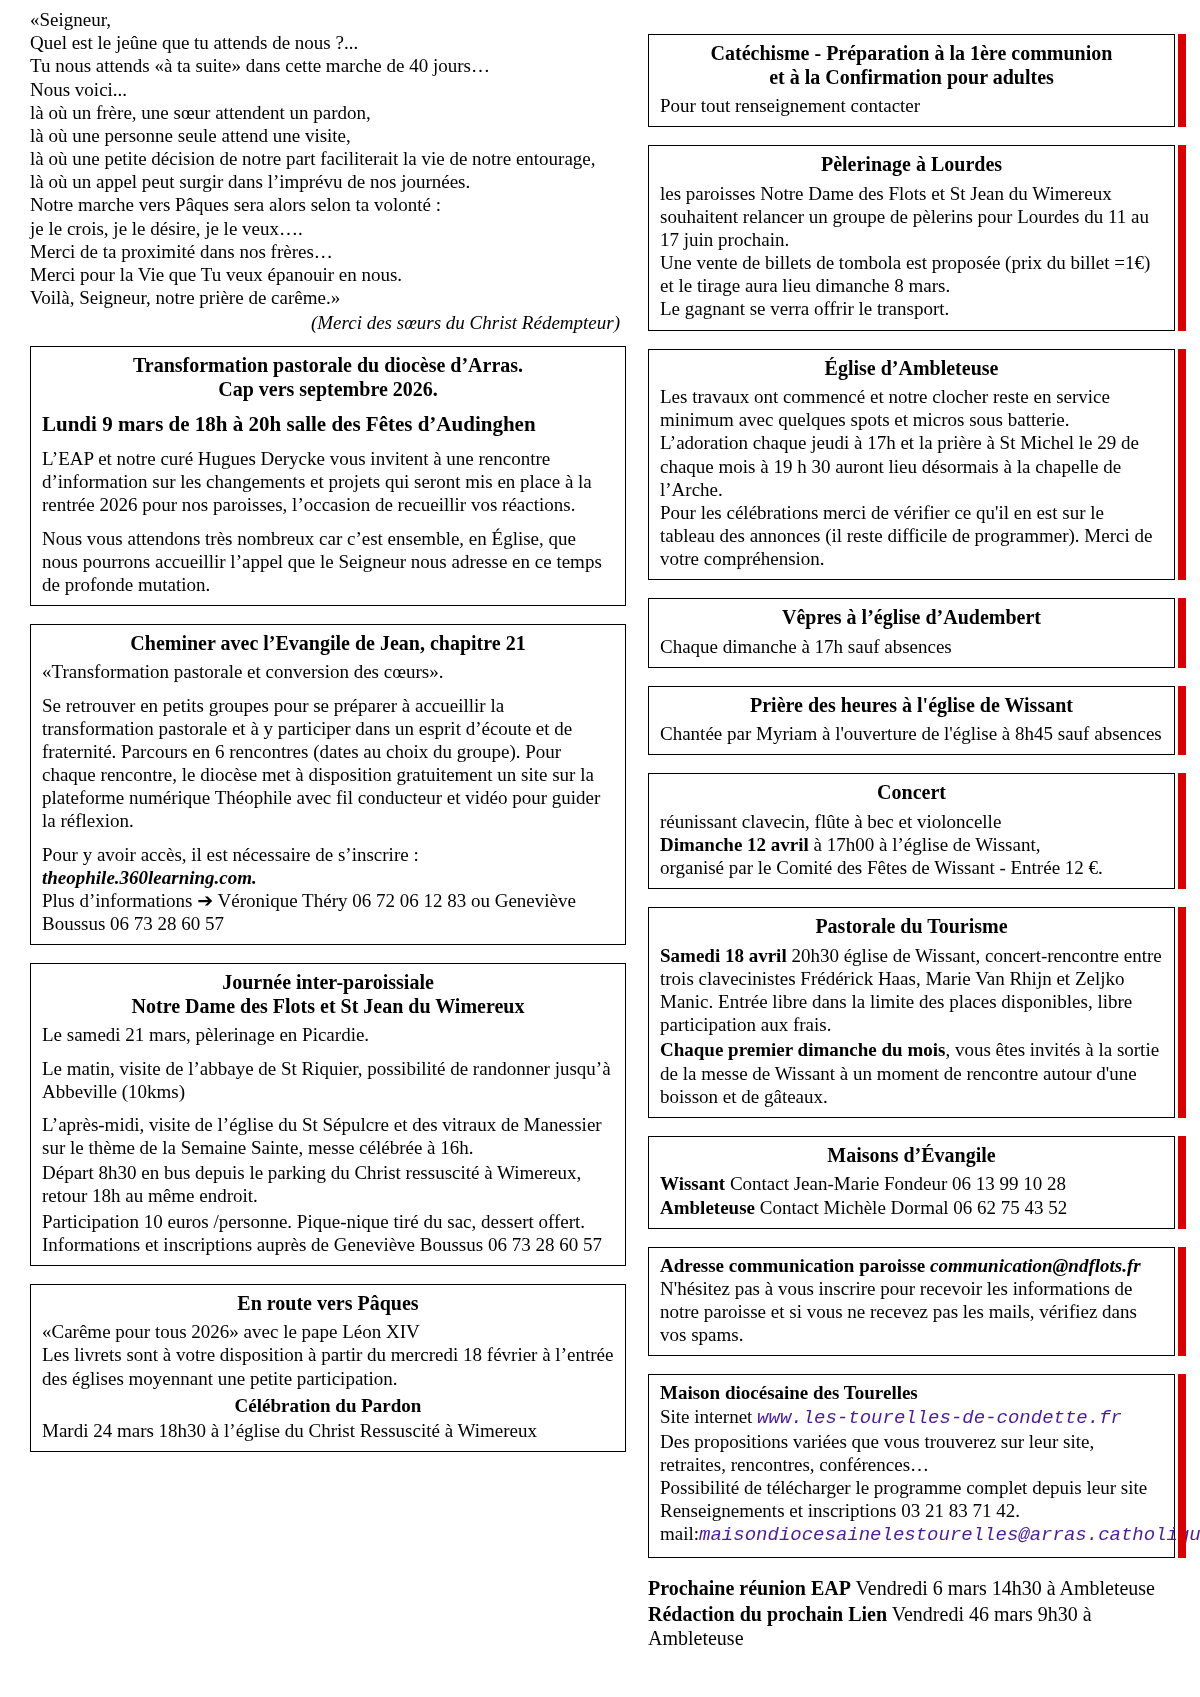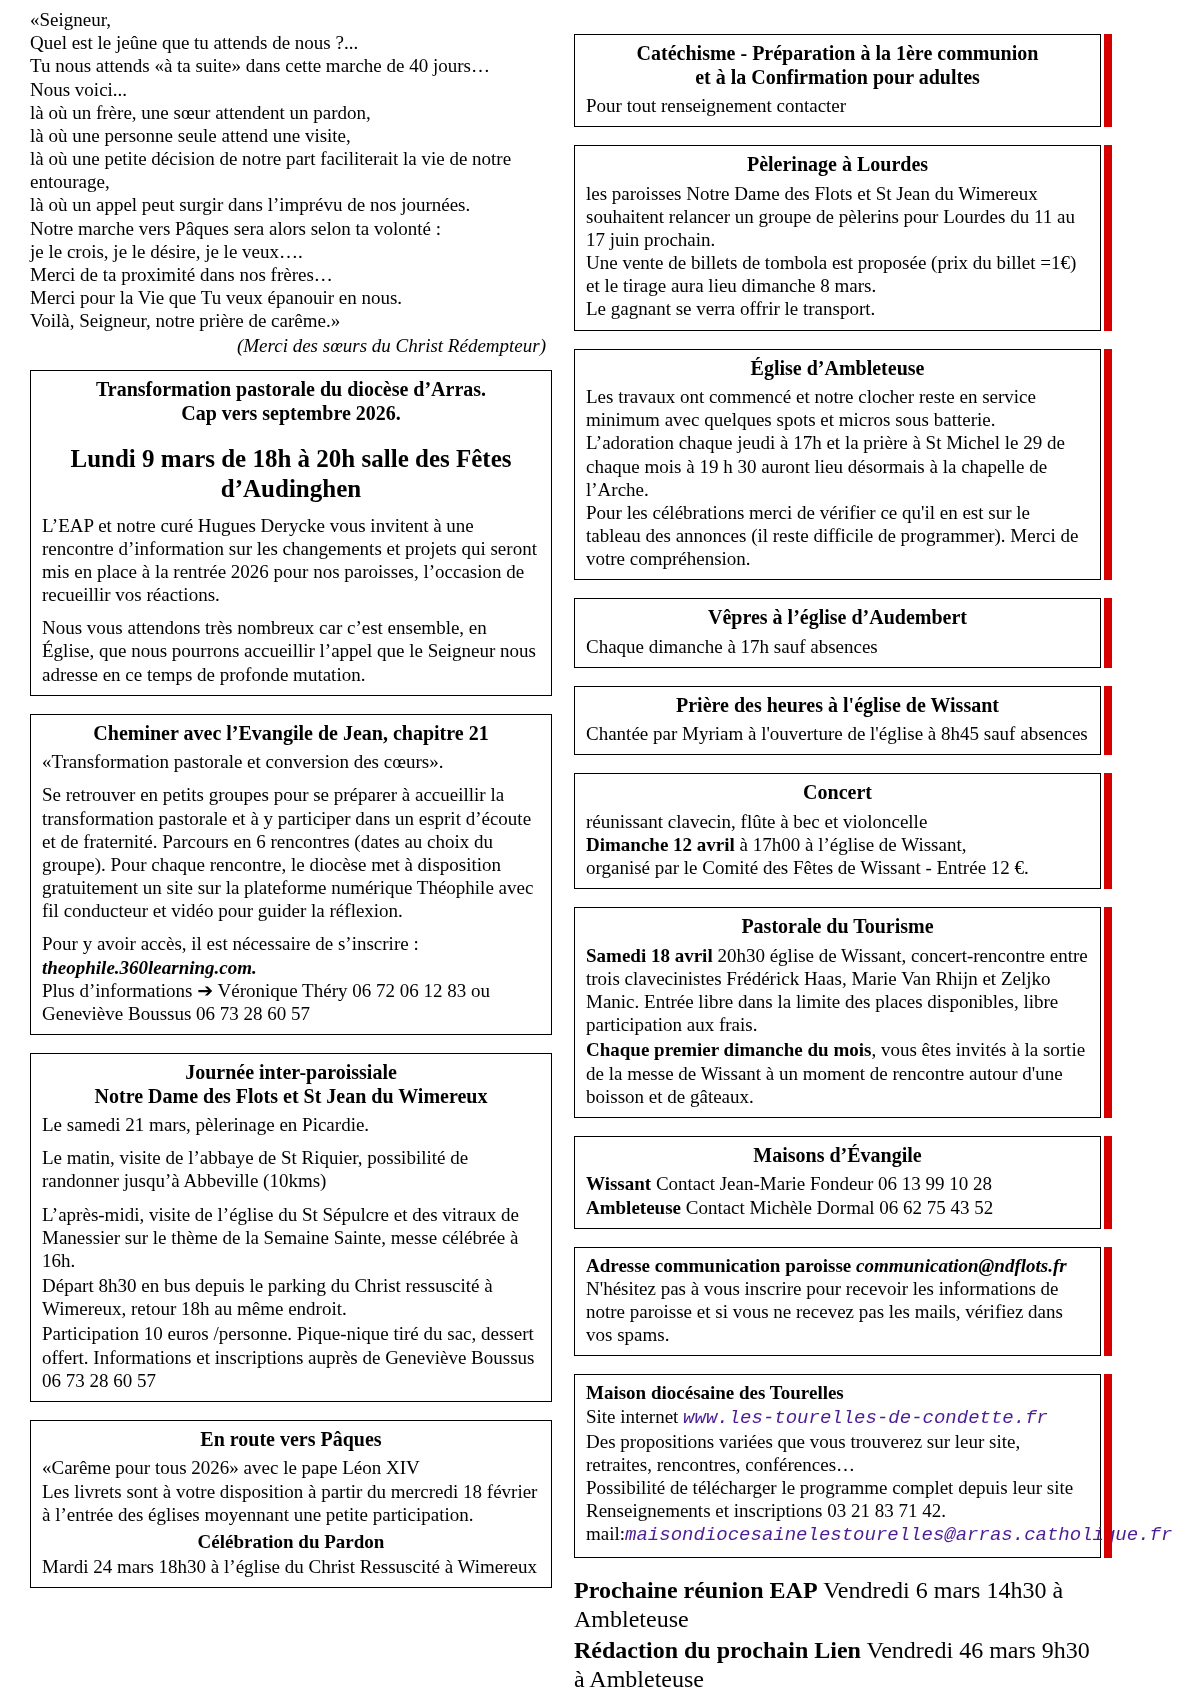--- a/index.html
+++ b/index.html
@@ -5,48 +5,48 @@
   * { box-sizing: border-box; }
   html, body { margin: 0; padding: 0; }
   body {
     width: 1200px; height: 1697px;
     background: #ffffff;
     font-family: "Liberation Serif", "DejaVu Serif", serif;
     font-size: 19px; line-height: 1.22; color: #000;
   }
   .page { position: relative; width: 1200px; height: 1697px; overflow: hidden; }
   .columns { display: flex; align-items: flex-start; padding: 8px 0 0 30px; }
-  .col-left  { width: 522px; flex: none; }
+  .col-left  { width: 596px; flex: none; }
   .col-right { width: 527px; flex: none; margin-left: 22px; padding-top: 26px; }
 
   .prayer { margin-bottom: 12px; }
   .prayer .attribution { text-align: right; font-style: italic; padding-right: 6px; margin-top: 2px; }
 
   .box { border: 1px solid #000; padding: 6px 11px 9px; margin-bottom: 18px; position: relative; }
   .redbar { position: absolute; top: -1px; bottom: -1px; right: -12px; width: 8px; background: #d60000; }
 
   .title { font-weight: bold; text-align: center; margin-bottom: 5px; font-size: 20px; }
   .title .tline { line-height: 1.2; }
-  .subtitle { font-weight: bold; text-align: center; font-size: 25px; margin: 19px 0 9px; }
+  .subtitle { font-weight: bold; font-size: 21px; margin: 11px 0 9px; }
   .centerbold { font-weight: bold; text-align: center; margin: 4px 0 2px; }
 
   .para { margin: 0 0 10px; }
   .para.tight { margin-bottom: 2px; }
   .para.last { margin-bottom: 0; }
   .line { margin: 0; }
   .gap-top { margin-top: 9px; }
 
   .b { font-weight: bold; }
   .i { font-style: italic; }
   .small { font-size: 19px; }
   .link { color: #4c1d95; font-style: italic; font-family: Liberation Mono, monospace; }
   .arrow { font-family: "DejaVu Sans", sans-serif; }
 
   .lefthead { font-weight: bold; text-align: left; }
-  .footer-block { margin-top: 16px; font-size: 24px; }
+  .footer-block { margin-top: 16px; font-size: 20px; }
   .footer-block .line { margin-bottom: 2px; }
 </style>
 </head>
 <body>
 
 <div class="page">
   <div class="columns">
 
     <div class="col-left">
 

